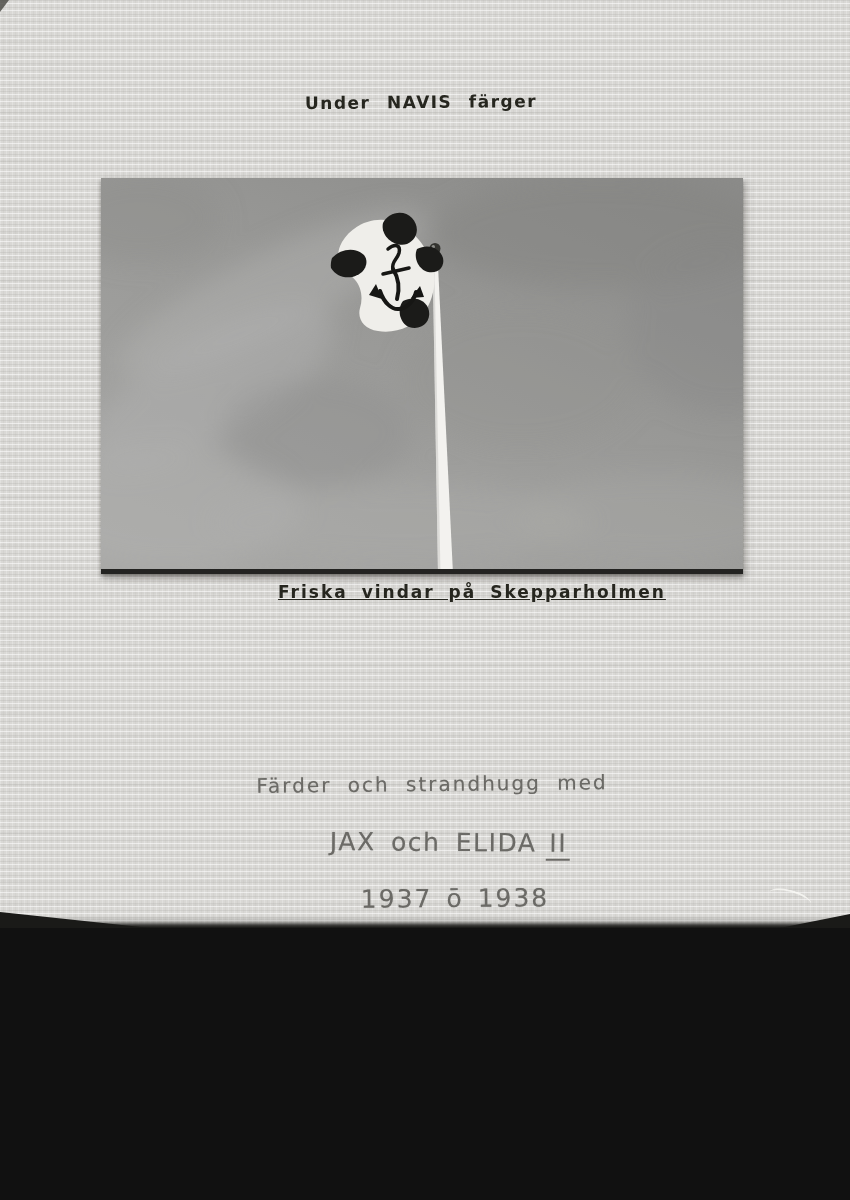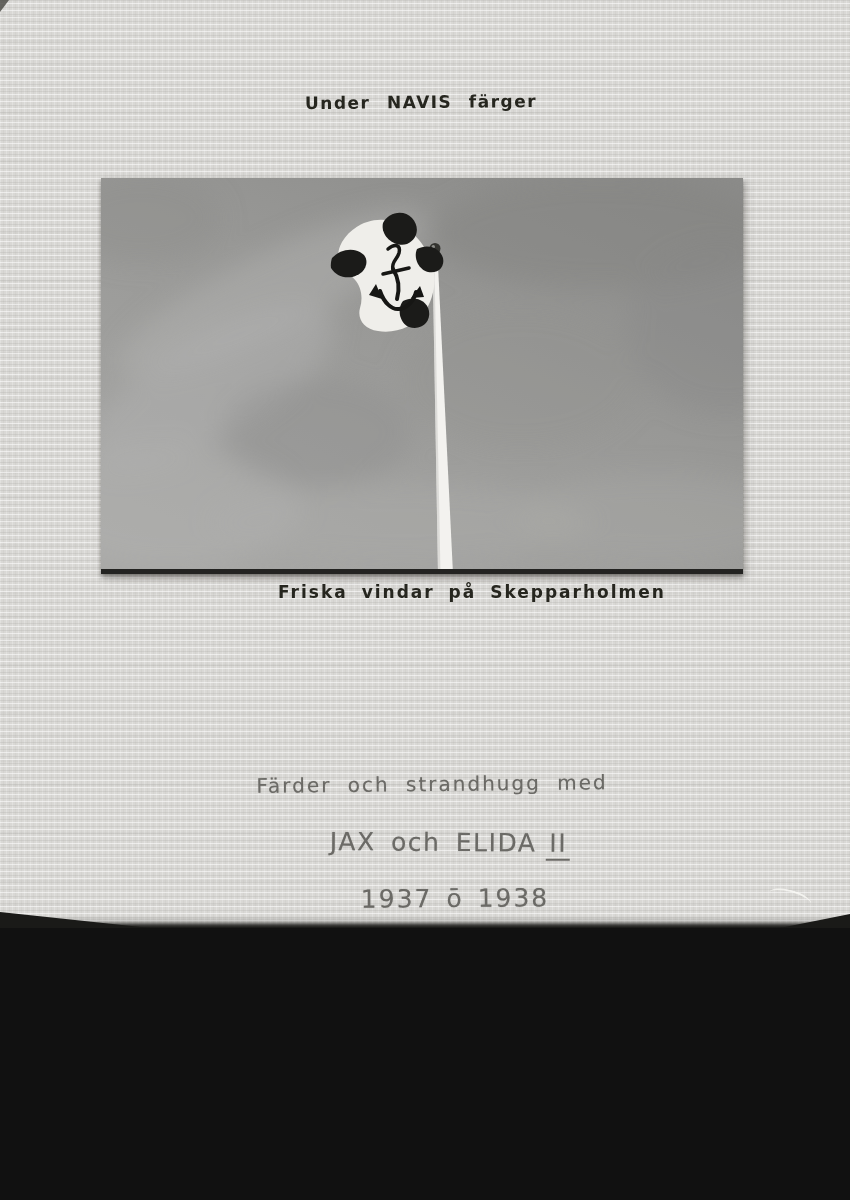--- a/index.html
+++ b/index.html
@@ -43,20 +43,21 @@
     left: 421px; top: 92px;
     font-size: 17px; letter-spacing: 1.5px; word-spacing: 9px;
     font-weight: bold;
     transform: translateX(-50%) rotate(-0.5deg);
   }
   .caption-photo {
     left: 472px; top: 582px;
     font-size: 17px; letter-spacing: 2px; word-spacing: 6px;
     font-weight: bold;
     transform: translateX(-50%) rotate(0.3deeg);
+    text-decoration: underline;
   }
   .caption-pencil-1 {
     left: 432px; top: 772px;
     font-size: 20px; letter-spacing: 2px; word-spacing: 8px;
     transform: translateX(-50%) rotate(-0.6deg);
   }
   .caption-pencil-2 {
     left: 450px; top: 828px;
     font-size: 25px; letter-spacing: 1.5px; word-spacing: 6px;
     transform: translateX(-50%) rotate(0.4deg);

